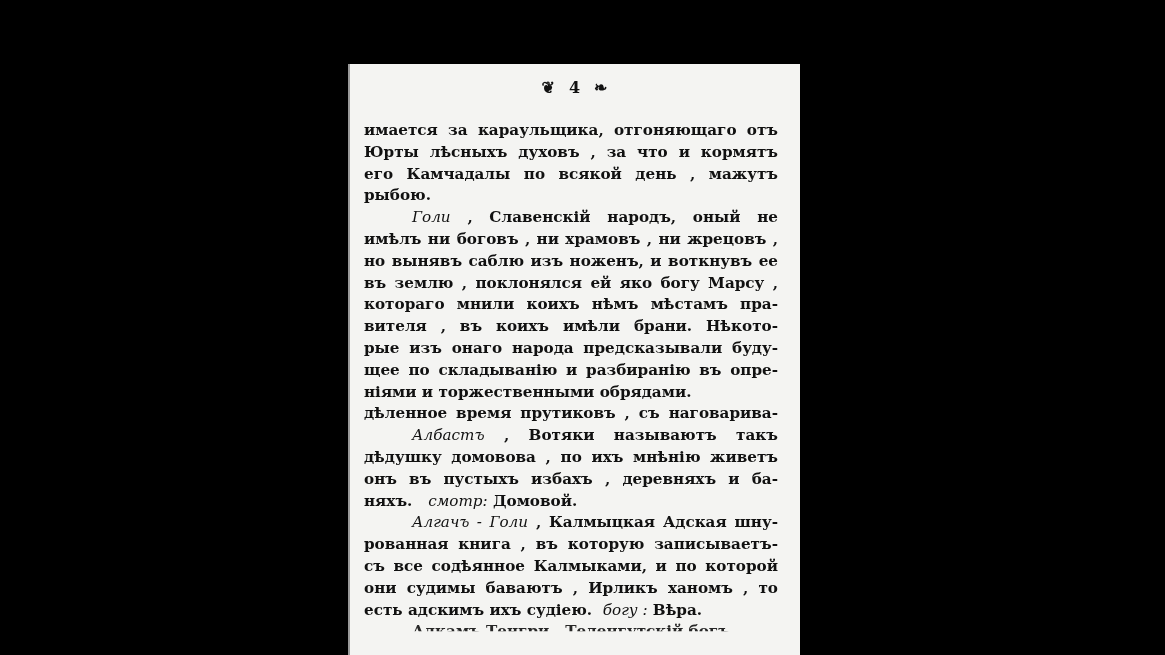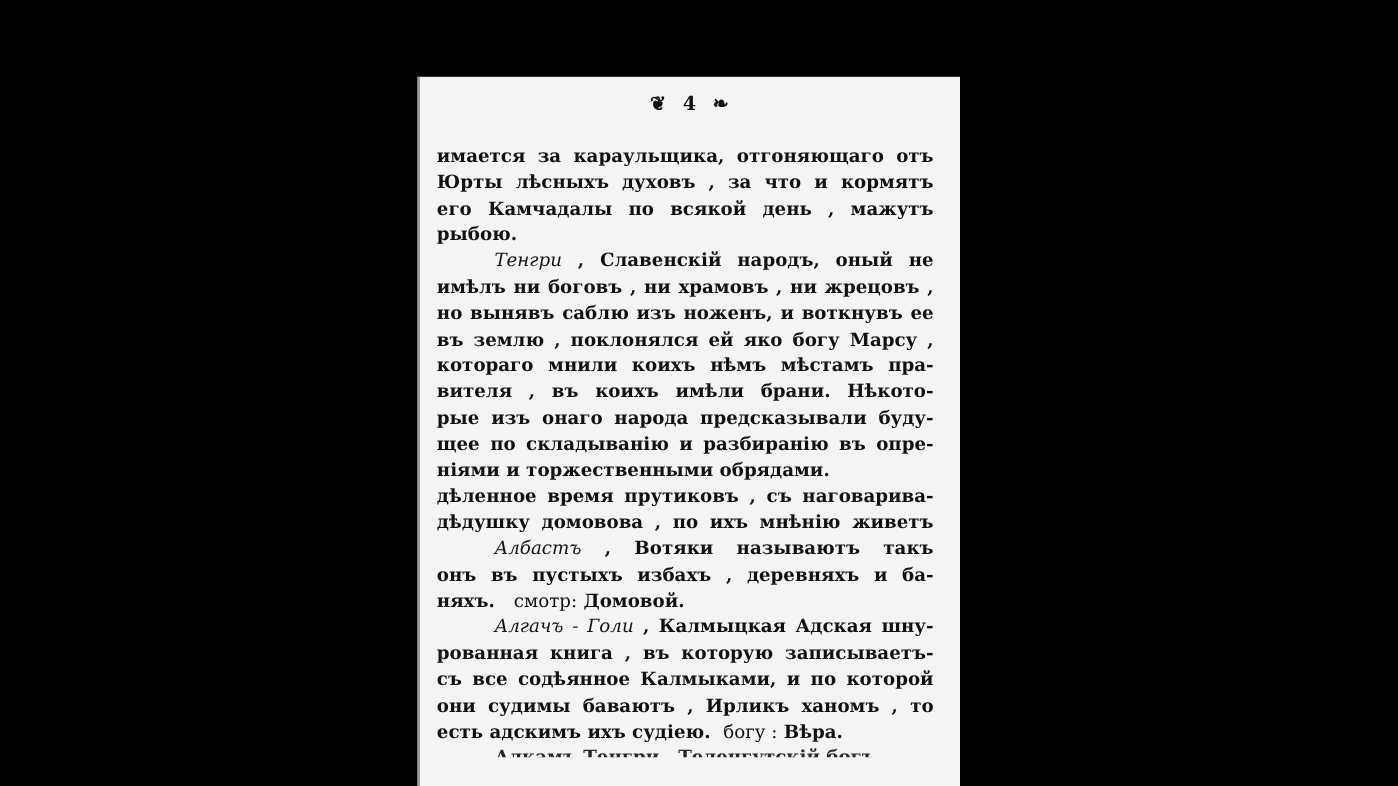--- a/index.html
+++ b/index.html
@@ -70,20 +70,21 @@
       text-align-last: left;
     }
     .line.indent {
       padding-left: 48px;
     }
     .headword {
       font-style: italic;
       font-weight: normal;
     }
     .xref {
+      font-style: italic;
       font-weight: normal;
     }
     .cutoff {
       opacity: 0.9;
       clip-path: inset(0 0 55% 0);
     }
   </style>
 </head>
 <body>
 
@@ -99,35 +100,35 @@
     <div class="text-body">
 
       <div>
         <span class="line">имается за караульщика, отгоняющаго отъ</span>
         <span class="line">Юрты лѣсныхъ духовъ , за что и кормятъ</span>
         <span class="line">его Камчадалы по всякой день , мажутъ</span>
         <span class="line last">рыбою.</span>
       </div>
 
       <div>
-        <span class="line indent"><span class="headword">Тенгри</span> <span>, Славенскій народъ, оный не</span></span>
+        <span class="line indent"><span class="headword">Голи</span> <span>, Славенскій народъ, оный не</span></span>
         <span class="line">имѣлъ ни боговъ , ни храмовъ , ни жрецовъ ,</span>
         <span class="line">но вынявъ саблю изъ ноженъ, и воткнувъ ее</span>
         <span class="line">въ землю , поклонялся ей яко богу Марсу ,</span>
         <span class="line">котораго мнили коихъ нѣмъ мѣстамъ пра-</span>
         <span class="line">вителя , въ коихъ имѣли брани. Нѣкото-</span>
         <span class="line">рые изъ онаго народа предсказывали буду-</span>
         <span class="line">щее по складыванію и разбиранію въ опре-</span>
         <span class="line last">ніями и торжественными обрядами.</span>
         <span class="line">дѣленное время прутиковъ , съ наговарива-</span>
       </div>
 
       <div>
+        <span class="line indent"><span class="headword">Албастъ</span> <span>, Вотяки называютъ такъ</span></span>
         <span class="line">дѣдушку домовова , по ихъ мнѣнію живетъ</span>
-        <span class="line indent"><span class="headword">Албастъ</span> <span>, Вотяки называютъ такъ</span></span>
         <span class="line">онъ въ пустыхъ избахъ , деревняхъ и ба-</span>
         <span class="line last"><span>няхъ.</span>&nbsp;&nbsp;&nbsp;<span class="xref">смотр:</span> <span>Домовой.</span></span>
       </div>
 
       <div>
         <span class="line indent"><span class="headword">Алгачъ - Голи</span> <span>, Калмыцкая Адская шну-</span></span>
         <span class="line">рованная книга , въ которую записываетъ-</span>
         <span class="line">съ все содѣянное Калмыками, и по которой</span>
         <span class="line">они судимы баваютъ , Ирликъ ханомъ , то</span>
         <span class="line last"><span>есть адскимъ ихъ судіею.</span>&nbsp;&nbsp;<span class="xref">богу :</span> <span>Вѣра.</span></span>

